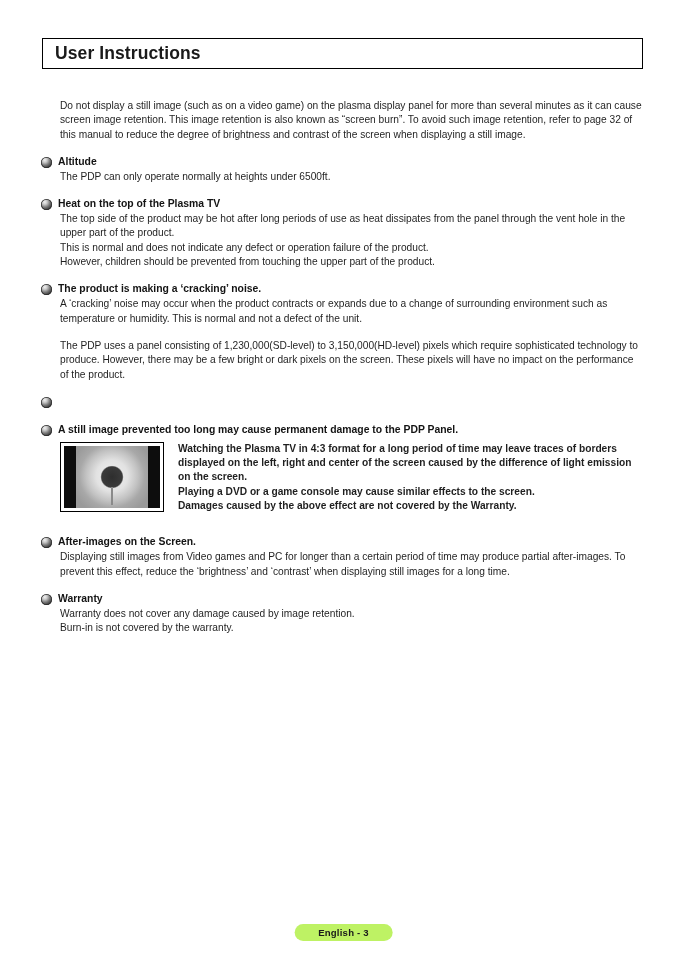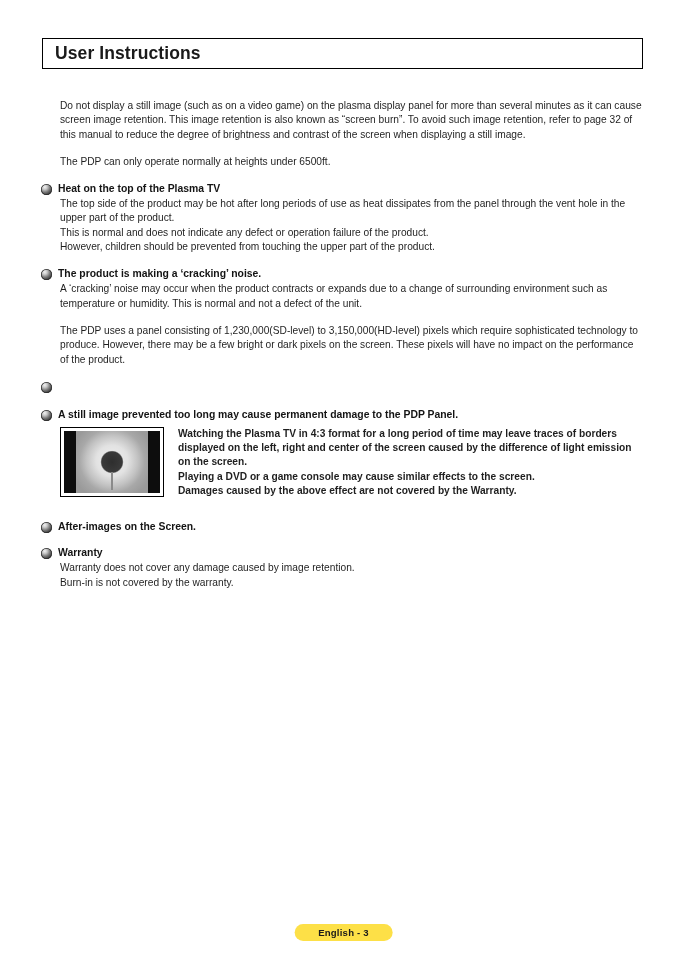--- a/index.html
+++ b/index.html
@@ -146,21 +146,21 @@
     line-height: 14.3px;
     color: #1f1f1f;
   }
 
   
   .footer-badge {
     position: absolute;
     left: 50%;
     transform: translateX(-50%);
     top: 924px;
-    background: #fde047;
+    background: #bef264;
     border-radius: 9px;
     padding: 3px 24px;
     font-size: 9.6px;
     font-weight: bold;
     color: #1a1a1a;
     letter-spacing: 0.2px;
   }
 </style>
 </head>
 <body>
@@ -173,20 +173,24 @@
 
   <div class="content">
 
     <div class="section">
       <div class="body-block">
         <div class="body-text">Do not display a still image (such as on a video game) on the plasma display panel for more than several minutes as it can cause screen image retention. This image retention is also known as “screen burn”. To avoid such image retention, refer to page 32 of this manual to reduce the degree of brightness and contrast of the screen when displaying a still image.</div>
       </div>
     </div>
 
     <div class="section">
+      <div class="heading-row">
+        <span class="bullet"></span>
+        <span class="heading-text">Altitude</span>
+      </div>
       <div class="body-block">
         <div class="body-text">The PDP can only operate normally at heights under 6500ft.</div>
       </div>
     </div>
 
     <div class="section">
       <div class="heading-row">
         <span class="bullet"></span>
         <span class="heading-text">Heat on the top of the Plasma TV</span>
       </div>
@@ -232,20 +236,23 @@
         </div>
         <div class="figure-text">Watching the Plasma TV in 4:3 format for a long period of time may leave traces of borders displayed on the left, right and center of the screen caused by the difference of light emission on the screen.<br>Playing a DVD or a game console may cause similar effects to the screen.<br>Damages caused by the above effect are not covered by the Warranty.</div>
       </div>
     </div>
 
     <div class="section">
       <div class="heading-row">
         <span class="bullet"></span>
         <span class="heading-text">After-images on the Screen.</span>
       </div>
+      <div class="body-block">
+        <div class="body-text">Displaying still images from Video games and PC for longer than a certain period of time may produce partial after-images. To prevent this effect, reduce the ‘brightness’ and ‘contrast’ when displaying still images for a long time.</div>
+      </div>
     </div>
 
     <div class="section">
       <div class="heading-row">
         <span class="bullet"></span>
         <span class="heading-text">Warranty</span>
       </div>
       <div class="body-block">
         <div class="body-text">Warranty does not cover any damage caused by image retention.<br>Burn-in is not covered by the warranty.</div>
       </div>

